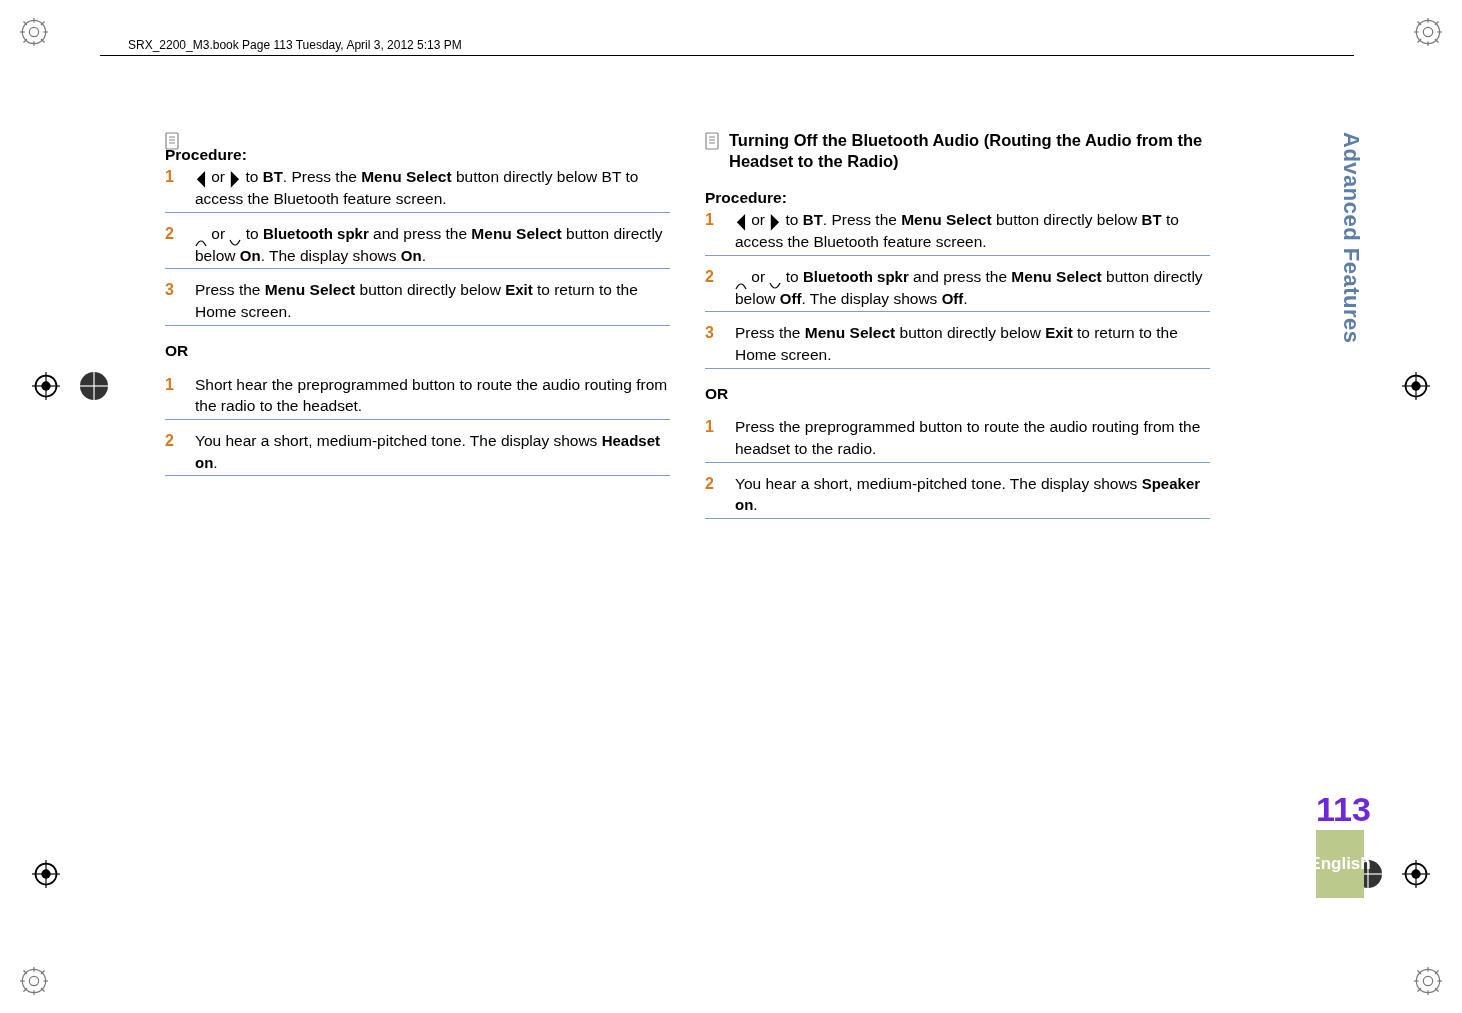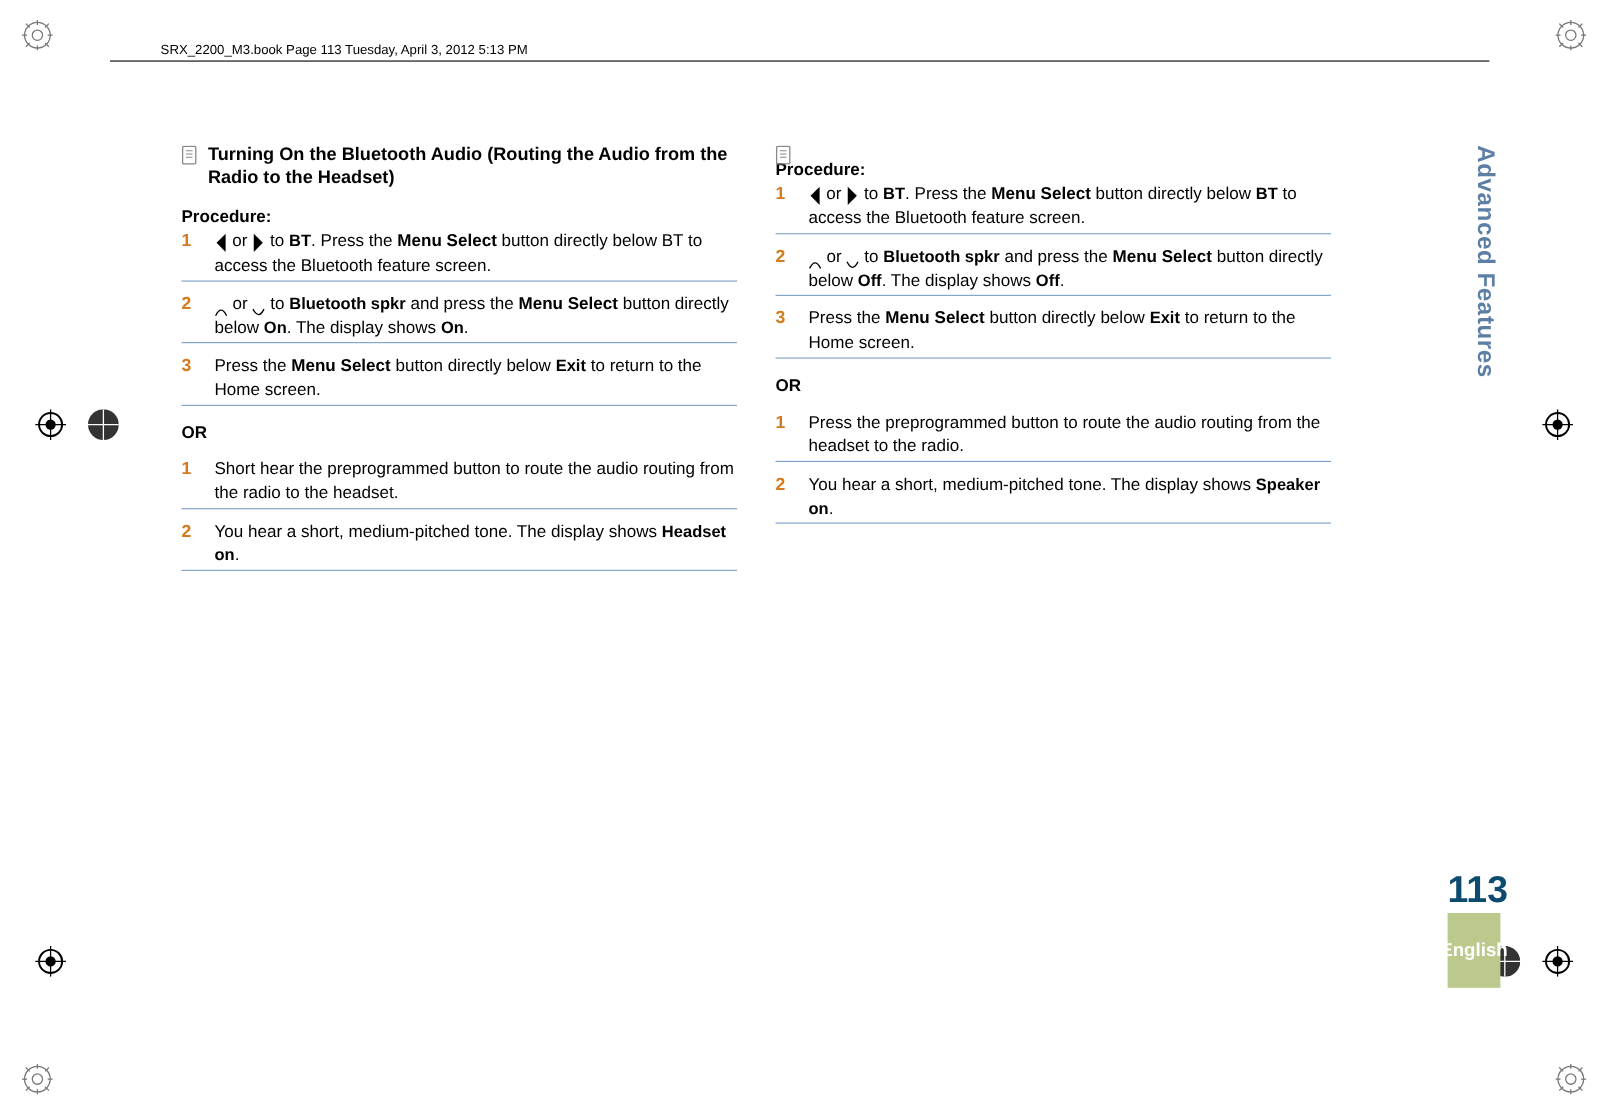--- a/index.html
+++ b/index.html
@@ -27,21 +27,21 @@
     position: absolute;
     top: 55px;
     left: 100px;
     right: 108px;
     height: 1px;
     background: #000;
   }
   .header-text {
     position: absolute;
     top: 38px;
-    left: 146px;
+    left: 128px;
     font-size: 12px;
     color: #000;
   }
   .page-body {
     position: absolute;
     top: 130px;
     left: 165px;
     width: 1045px;
     display: flex;
     gap: 35px;
@@ -131,21 +131,21 @@
     text-align: left;
     font-weight: bold;
     font-size: 22px;
     color: #5d7fa6;
     padding-top: 2px;
     letter-spacing: 0.5px;
   }
   .side-tab .page-num {
     font-size: 34px;
     font-weight: bold;
-    color: #0c4a6e;
+    color: #6d28d9;
     text-align: right;
     line-height: 1;
     margin-bottom: 4px;
   }
   .side-tab .lang-box {
     background: #bcc98c;
     height: 68px;
     display: flex;
     align-items: center;
     justify-content: center;
@@ -266,74 +266,74 @@
       <circle cx="12" cy="12" r="12" fill="#333"></circle>
       <line x1="12" y1="0" x2="12" y2="24" stroke="#fff"></line>
       <line x1="0" y1="12" x2="24" y2="12" stroke="#fff"></line>
     </svg>
 </div>
 
 <div class="header-line"></div>
 <div class="header-text">SRX_2200_M3.book  Page 113  Tuesday, April 3, 2012  5:13 PM</div>
 
 <div class="page-body">
-
-  <div class="column">
-    <div class="section-title">
-      <span class="doc-icon">
-        <svg viewBox="0 0 16 18">
-            <rect x="1" y="1" width="12" height="16" fill="none" stroke="#888" stroke-width="1.2" rx="1"></rect>
-            <line x1="4" y1="5" x2="10" y2="5" stroke="#888"></line>
-            <line x1="4" y1="8" x2="10" y2="8" stroke="#888"></line>
-            <line x1="4" y1="11" x2="10" y2="11" stroke="#888"></line>
-          </svg>
-      </span>
-      <span>Turning On the Bluetooth Audio (Routing the Audio from the Radio to the Headset)</span>
-    </div>
-    <div class="proc-label">Procedure:</div>
-    <ol class="steps">
-      <li>
-        <span class="nav-glyph">◀</span><span> or </span><span class="nav-glyph">▶</span><span> to </span><span class="display-font">BT</span><span>. Press the </span><span class="bold">Menu Select</span><span> button directly below BT to access the Bluetooth feature screen.</span>
-      </li>
-      <li>
-        <span class="ud-glyph"><svg viewBox="0 0 12 8">
-              <path d="M1 7 Q6 -3 11 7" fill="none" stroke="#000" stroke-width="1.2"></path>
-            </svg></span><span> or </span><span class="ud-glyph"><svg viewBox="0 0 12 8">
-              <path d="M1 1 Q6 11 11 1" fill="none" stroke="#000" stroke-width="1.2"></path>
-            </svg></span><span> to </span><span class="display-font">Bluetooth spkr</span><span> and press the </span><span class="bold">Menu Select</span><span> button directly below </span><span class="display-font">On</span><span>. The display shows </span><span class="display-font">On</span><span>.</span>
-      </li>
-      <li>
-        <span>Press the </span><span class="bold">Menu Select</span><span> button directly below </span><span class="display-font">Exit</span><span> to return to the Home screen.</span>
-      </li>
-    </ol>
-    <div class="or-label">OR</div>
-    <ol class="steps">
-      <li>
-        <span>Short hear the preprogrammed button to route the audio routing from the radio to the headset.</span>
-      </li>
-      <li>
-        <span>You hear a short, medium-pitched tone. The display shows </span><span class="display-font">Headset on</span><span>.</span>
-      </li>
-    </ol>
-  </div>
 
   <div class="column">
     <div class="section-title">
       <span class="doc-icon">
         <svg viewBox="0 0 16 18">
             <rect x="1" y="1" width="12" height="16" fill="none" stroke="#888" stroke-width="1.2" rx="1"></rect>
             <line x1="4" y1="5" x2="10" y2="5" stroke="#888"></line>
             <line x1="4" y1="8" x2="10" y2="8" stroke="#888"></line>
             <line x1="4" y1="11" x2="10" y2="11" stroke="#888"></line>
           </svg>
       </span>
     </div>
     <div class="proc-label">Procedure:</div>
     <ol class="steps">
       <li>
+        <span class="nav-glyph">◀</span><span> or </span><span class="nav-glyph">▶</span><span> to </span><span class="display-font">BT</span><span>. Press the </span><span class="bold">Menu Select</span><span> button directly below BT to access the Bluetooth feature screen.</span>
+      </li>
+      <li>
+        <span class="ud-glyph"><svg viewBox="0 0 12 8">
+              <path d="M1 7 Q6 -3 11 7" fill="none" stroke="#000" stroke-width="1.2"></path>
+            </svg></span><span> or </span><span class="ud-glyph"><svg viewBox="0 0 12 8">
+              <path d="M1 1 Q6 11 11 1" fill="none" stroke="#000" stroke-width="1.2"></path>
+            </svg></span><span> to </span><span class="display-font">Bluetooth spkr</span><span> and press the </span><span class="bold">Menu Select</span><span> button directly below </span><span class="display-font">On</span><span>. The display shows </span><span class="display-font">On</span><span>.</span>
+      </li>
+      <li>
+        <span>Press the </span><span class="bold">Menu Select</span><span> button directly below </span><span class="display-font">Exit</span><span> to return to the Home screen.</span>
+      </li>
+    </ol>
+    <div class="or-label">OR</div>
+    <ol class="steps">
+      <li>
+        <span>Short hear the preprogrammed button to route the audio routing from the radio to the headset.</span>
+      </li>
+      <li>
+        <span>You hear a short, medium-pitched tone. The display shows </span><span class="display-font">Headset on</span><span>.</span>
+      </li>
+    </ol>
+  </div>
+
+  <div class="column">
+    <div class="section-title">
+      <span class="doc-icon">
+        <svg viewBox="0 0 16 18">
+            <rect x="1" y="1" width="12" height="16" fill="none" stroke="#888" stroke-width="1.2" rx="1"></rect>
+            <line x1="4" y1="5" x2="10" y2="5" stroke="#888"></line>
+            <line x1="4" y1="8" x2="10" y2="8" stroke="#888"></line>
+            <line x1="4" y1="11" x2="10" y2="11" stroke="#888"></line>
+          </svg>
+      </span>
+      <span>Turning Off the Bluetooth Audio (Routing the Audio from the Headset to the Radio)</span>
+    </div>
+    <div class="proc-label">Procedure:</div>
+    <ol class="steps">
+      <li>
         <span class="nav-glyph">◀</span><span> or </span><span class="nav-glyph">▶</span><span> to </span><span class="display-font">BT</span><span>. Press the </span><span class="bold">Menu Select</span><span> button directly below </span><span class="display-font">BT</span><span> to access the Bluetooth feature screen.</span>
       </li>
       <li>
         <span class="ud-glyph"><svg viewBox="0 0 12 8">
               <path d="M1 7 Q6 -3 11 7" fill="none" stroke="#000" stroke-width="1.2"></path>
             </svg></span><span> or </span><span class="ud-glyph"><svg viewBox="0 0 12 8">
               <path d="M1 1 Q6 11 11 1" fill="none" stroke="#000" stroke-width="1.2"></path>
             </svg></span><span> to </span><span class="display-font">Bluetooth spkr</span><span> and press the </span><span class="bold">Menu Select</span><span> button directly below </span><span class="display-font">Off</span><span>. The display shows </span><span class="display-font">Off</span><span>.</span>
       </li>
       <li>

